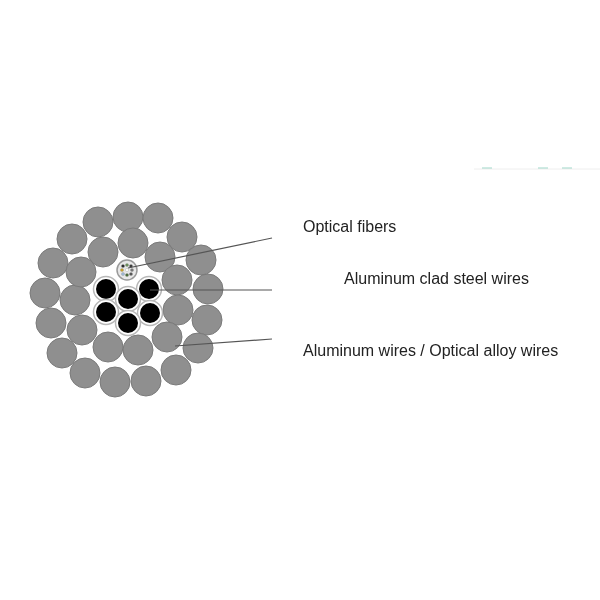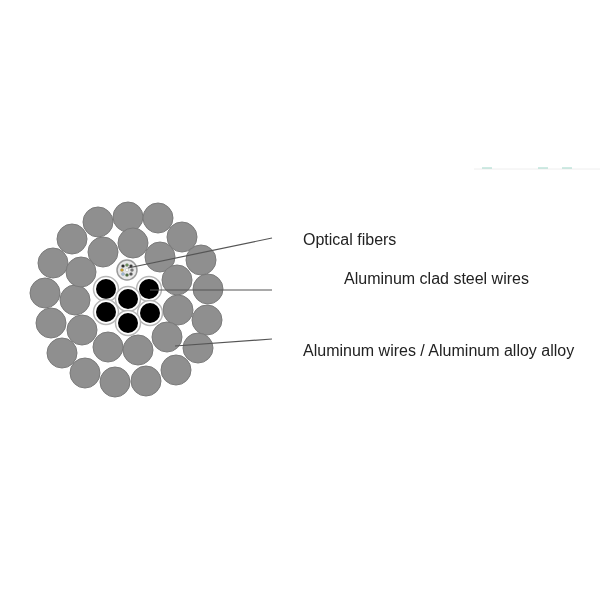--- a/index.html
+++ b/index.html
@@ -74,23 +74,23 @@
         <circle cx="127" cy="275" r="1.6" fill="#4a6b3a" stroke="#888" stroke-width="0.3"></circle>
         <circle cx="131" cy="274" r="1.6" fill="#555555" stroke="#888" stroke-width="0.3"></circle>
       </g>
     <g id="leaders">
         <line x1="128" y1="268" x2="272" y2="238" stroke="#555555" stroke-width="1.2"></line>
         <line x1="150" y1="290" x2="272" y2="290" stroke="#555555" stroke-width="1.2"></line>
         <line x1="175" y1="346" x2="272" y2="339" stroke="#555555" stroke-width="1.2"></line>
       </g>
   </svg>
 
-  <div class="label" style="top:230px;">Optical fibers</div>
+  <div class="label" style="top:217px;">Optical fibers</div>
   <div class="label" style="top:269px;margin-left:41px;">Aluminum clad steel wires</div>
-  <div class="label" style="top:341px;">Aluminum wires / Aluminum alloy alloy</div>
+  <div class="label" style="top:341px;">Aluminum wires / Optical alloy wires</div>
 
   <svg class="top-marks" width="126" height="4" viewBox="0 0 126 4">
     <line x1="0" y1="3" x2="126" y2="3" stroke="#eeeeee" stroke-width="1"></line>
     <line x1="8" y1="2" x2="18" y2="2" stroke="#9fd6c8" stroke-width="1"></line>
     <line x1="64" y1="2" x2="74" y2="2" stroke="#9fd6c8" stroke-width="1"></line>
     <line x1="88" y1="2" x2="98" y2="2" stroke="#9fd6c8" stroke-width="1"></line>
   </svg>
 </div>
 
 </body></html>

